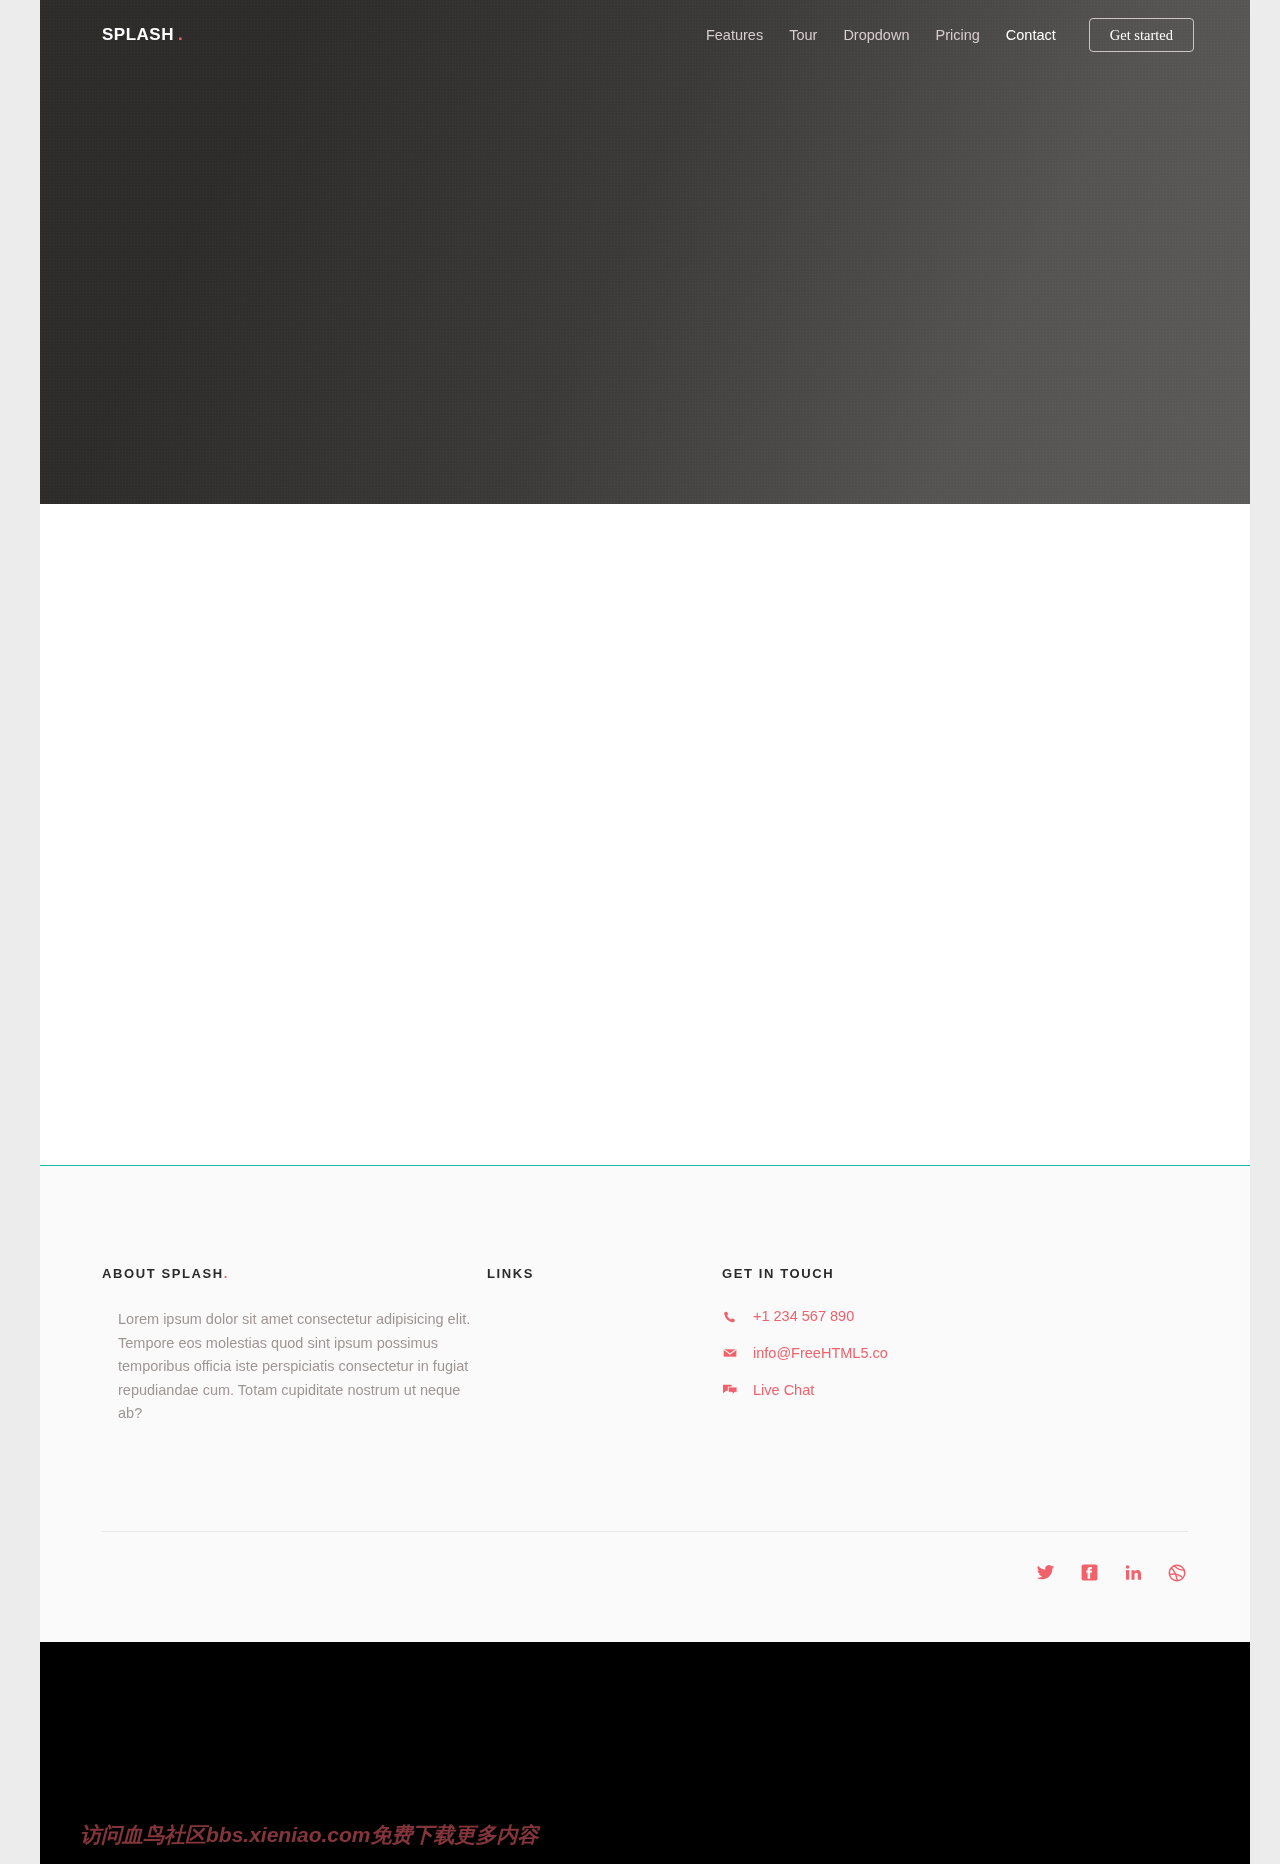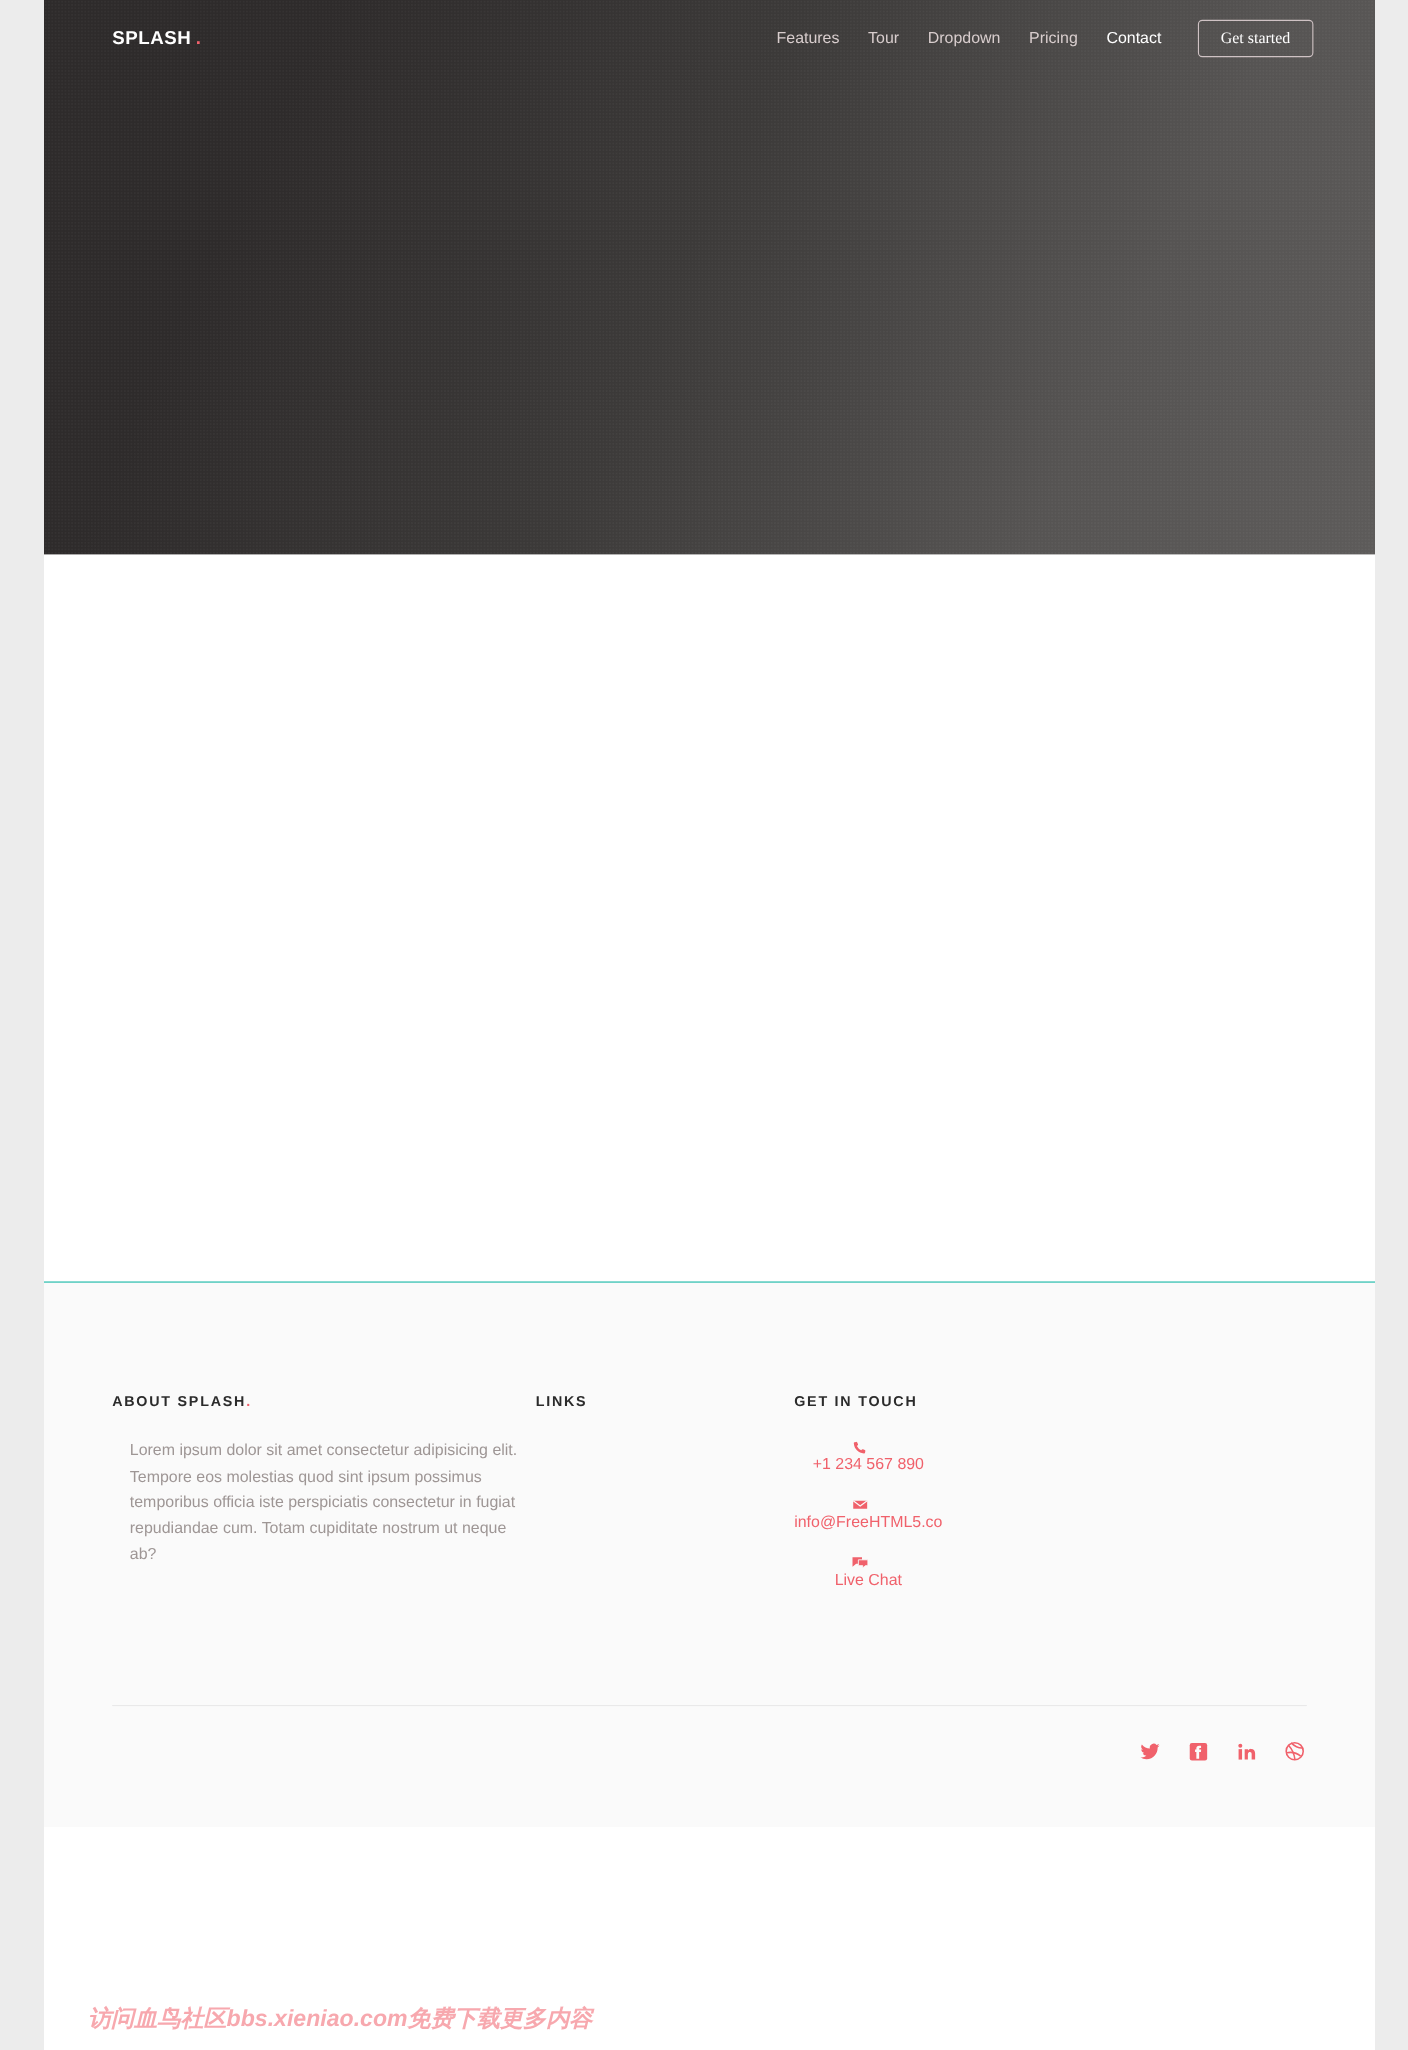--- a/index.html
+++ b/index.html
@@ -10,21 +10,21 @@
     background:#ececec;
     font-family:"Liberation Sans", sans-serif;
     -webkit-font-smoothing:antialiased;
   }
 
   .page {
     position:relative;
     width:1210px;
     margin:0 auto 0 40px;
     min-height:1864px;
-    background:#ffffff;
+    background:#000000;
   }
 
   
   .hero {
     position:relative;
     width:1210px;
     height:504px;
     background:
       linear-gradient(115deg, #2e2b2b 0%, #2e2b2b 18%, #3c3a39 48%, #565453 78%, #5d5b5a 100%);
     overflow:hidden;
@@ -150,23 +150,21 @@
   .link-list li:last-child { margin-bottom:0; }
   .link-list a {
     color:#f0616b;
     font-size:14.5px;
     text-decoration:none;
   }
 
   .touch-list { list-style:none; }
   .touch-list li {
     display:flex;
-    align-items:center;
     margin-bottom:21px;
-    flex-direction:column;
   }
   .touch-list li:last-child { margin-bottom:0; }
   .touch-icon {
     width:22px;
     min-width:22px;
     color:#f0616b;
     display:inline-flex;
     align-items:center;
     margin-right:9px;
   }

